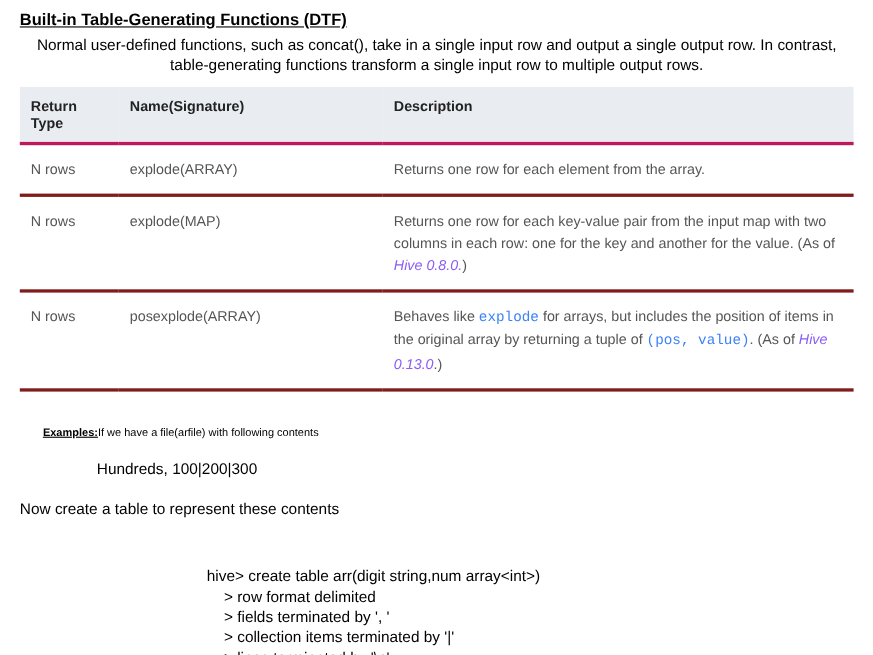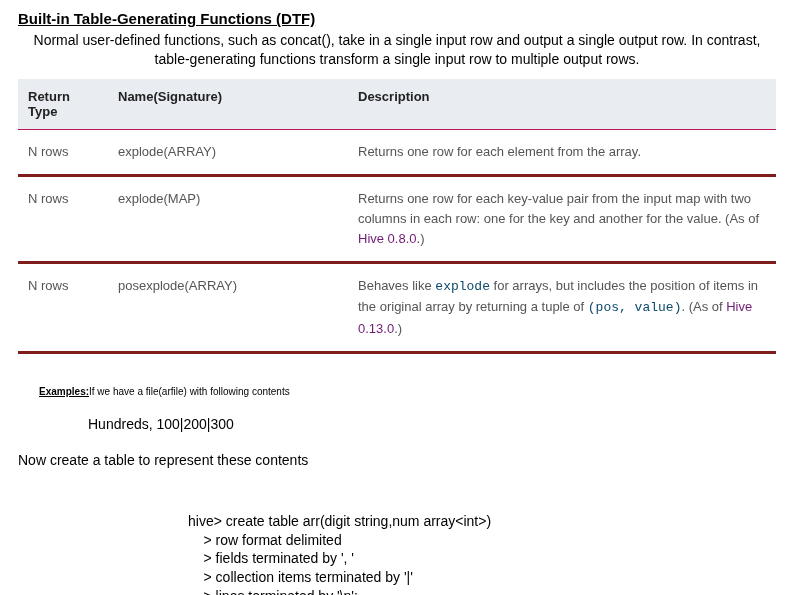--- a/index.html
+++ b/index.html
@@ -30,39 +30,40 @@
     width: 100%;
     border-collapse: collapse;
     font-size: 13px;
     color: #222;
   }
   table.funcs th {
     background: #e9edf1;
     text-align: left;
     font-weight: bold;
     padding: 10px 10px;
-    border-bottom: 1px solid #be185d;
+    border-bottom: 3px solid #be185d;
     vertical-align: top;
     color: #222;
   }
   table.funcs td {
     padding: 12px 10px;
     border-bottom: 3px solid #7f1d1d;
     vertical-align: top;
     color: #555;
     line-height: 1.55;
   }
   .col-return { width: 70px; }
   .col-name { width: 220px; }
   .link {
-    color: #701a75;
+    color: #8b5cf6;
+    font-style: italic;
   }
   code.inline {
     font-family: "Courier New", monospace;
-    color: #0c4a6e;
+    color: #3b82f6;
   }
   .examples {
     margin-top: 32px;
     font-size: 10px;
     padding-left: 21px;
   }
   .examples-label {
     font-weight: bold;
     text-decoration: underline;
   }

